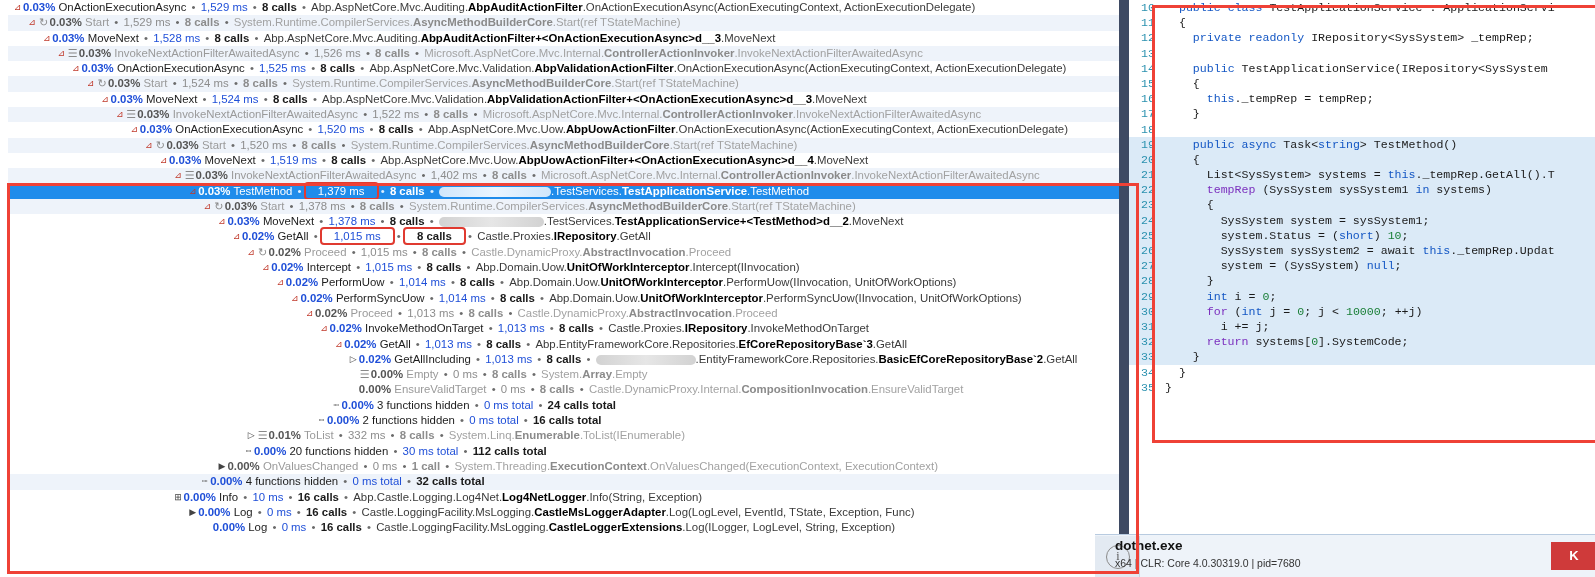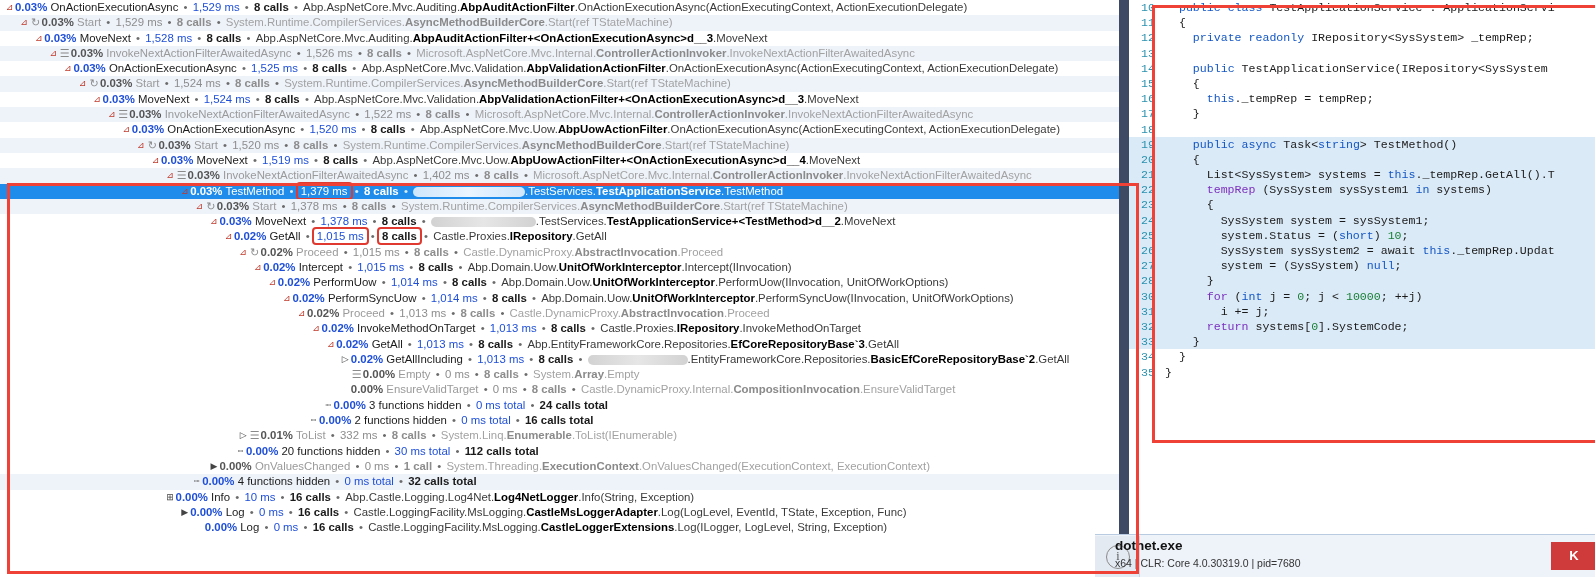--- a/index.html
+++ b/index.html
@@ -4,21 +4,21 @@
 <style>
   html,body{margin:0;padding:0;}
   body{
     width:1595px;height:577px;overflow:hidden;background:#ffffff;
     font-family:"Liberation Sans", sans-serif;
   }
   #app{position:relative;width:1595px;height:577px;}
 
   
   #tree-panel{
-    position:absolute;left:0;top:0;width:1127px;height:577px;
+    position:absolute;left:8px;top:0;width:1127px;height:577px;
     background:#ffffff;overflow:hidden;
   }
   .row{
     position:relative;height:15.3px;line-height:15.3px;white-space:nowrap;
     font-size:11.4px;color:#1a1a1a;
   }
   .row.alt{background:#eef3fa;}
   .row.sel{background:#1f8ceb;color:#ffffff;}
   .rowinner{display:inline-block;white-space:nowrap;}
 
@@ -50,21 +50,21 @@
   .redact{
     display:inline-block;vertical-align:middle;height:10px;
     background:linear-gradient(90deg,#d2d2d2,#e6e6e6,#d2d2d2);
     border-radius:5px;
   }
   .row.sel .redact{background:linear-gradient(90deg,#cfe6fb,#eaf5ff,#cfe6fb);}
 
   
   .boxed{
     outline:2px solid #e03a30;outline-offset:1px;border-radius:1px;
-    padding:0 2px;
+    padding:0 11px;
     margin-top:48px;
   }
 
   
   #splitter{position:absolute;left:1119px;top:0;width:10px;height:577px;background:#3e4a63;}
   #splitter-inner{position:absolute;left:2px;top:0;width:6px;height:577px;background:#3e4a63;}
 
   
   #code-panel{
     position:absolute;left:1129px;top:0;width:466px;height:519px;
@@ -172,20 +172,21 @@
         <div class="cline hl"><span class="gut">19</span><span class="txtc">    </span><span class="kw">public</span><span class="txtc"> </span><span class="kw">async</span><span class="txtc"> Task&lt;</span><span class="kw">string</span><span class="txtc">&gt; TestMethod()</span></div>
         <div class="cline hl"><span class="gut">20</span><span class="txtc">    {</span></div>
         <div class="cline hl"><span class="gut">21</span><span class="txtc">      List&lt;SysSystem&gt; systems = </span><span class="kw">this</span><span class="txtc">._tempRep.GetAll().T</span></div>
         <div class="cline hl"><span class="gut">22</span><span class="txtc">      </span><span class="ctl">tempRep</span><span class="txtc"> (SysSystem sysSystem1 </span><span class="kw">in</span><span class="txtc"> systems)</span></div>
         <div class="cline hl"><span class="gut">23</span><span class="txtc">      {</span></div>
         <div class="cline hl"><span class="gut">24</span><span class="txtc">        SysSystem system = sysSystem1;</span></div>
         <div class="cline hl"><span class="gut">25</span><span class="txtc">        system.Status = (</span><span class="kw">short</span><span class="txtc">) </span><span class="num">10</span><span class="txtc">;</span></div>
         <div class="cline hl"><span class="gut">26</span><span class="txtc">        SysSystem sysSystem2 = await </span><span class="kw">this</span><span class="txtc">._tempRep.Updat</span></div>
         <div class="cline hl"><span class="gut">27</span><span class="txtc">        system = (SysSystem) </span><span class="kw">null</span><span class="txtc">;</span></div>
         <div class="cline hl"><span class="gut">28</span><span class="txtc">      }</span></div>
+        <div class="cline hl"><span class="gut">29</span><span class="txtc">      </span><span class="kw">int</span><span class="txtc"> i = </span><span class="num">0</span><span class="txtc">;</span></div>
         <div class="cline hl"><span class="gut">30</span><span class="txtc">      </span><span class="ctl">for</span><span class="txtc"> (</span><span class="kw">int</span><span class="txtc"> j = </span><span class="num">0</span><span class="txtc">; j &lt; </span><span class="num">10000</span><span class="txtc">; ++j)</span></div>
         <div class="cline hl"><span class="gut">31</span><span class="txtc">        i += j;</span></div>
         <div class="cline hl"><span class="gut">32</span><span class="txtc">      </span><span class="ctl">return</span><span class="txtc"> systems[</span><span class="num">0</span><span class="txtc">].SystemCode;</span></div>
         <div class="cline hl"><span class="gut">33</span><span class="txtc">    }</span></div>
         <div class="cline"><span class="gut">34</span><span class="txtc">  }</span></div>
         <div class="cline"><span class="gut">35</span><span class="txtc">}</span></div>
       </div>
   </div>
 
   <div id="statusbar">

